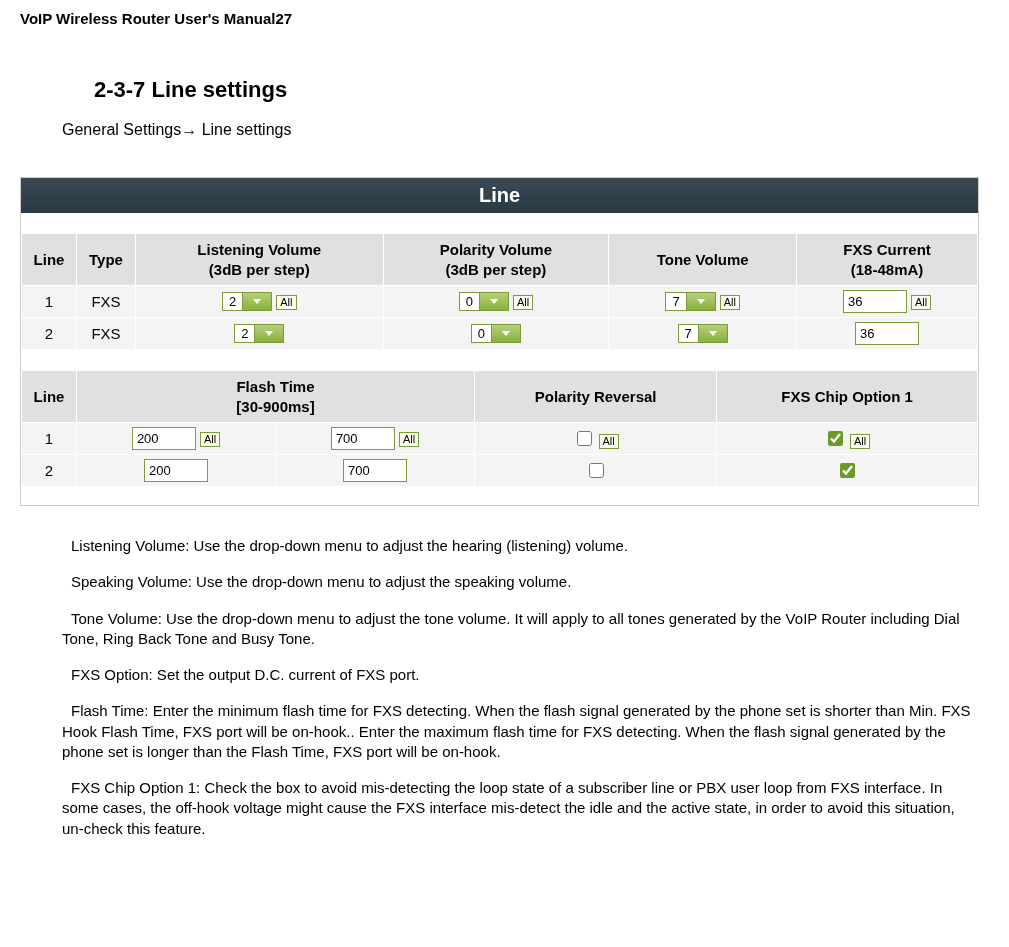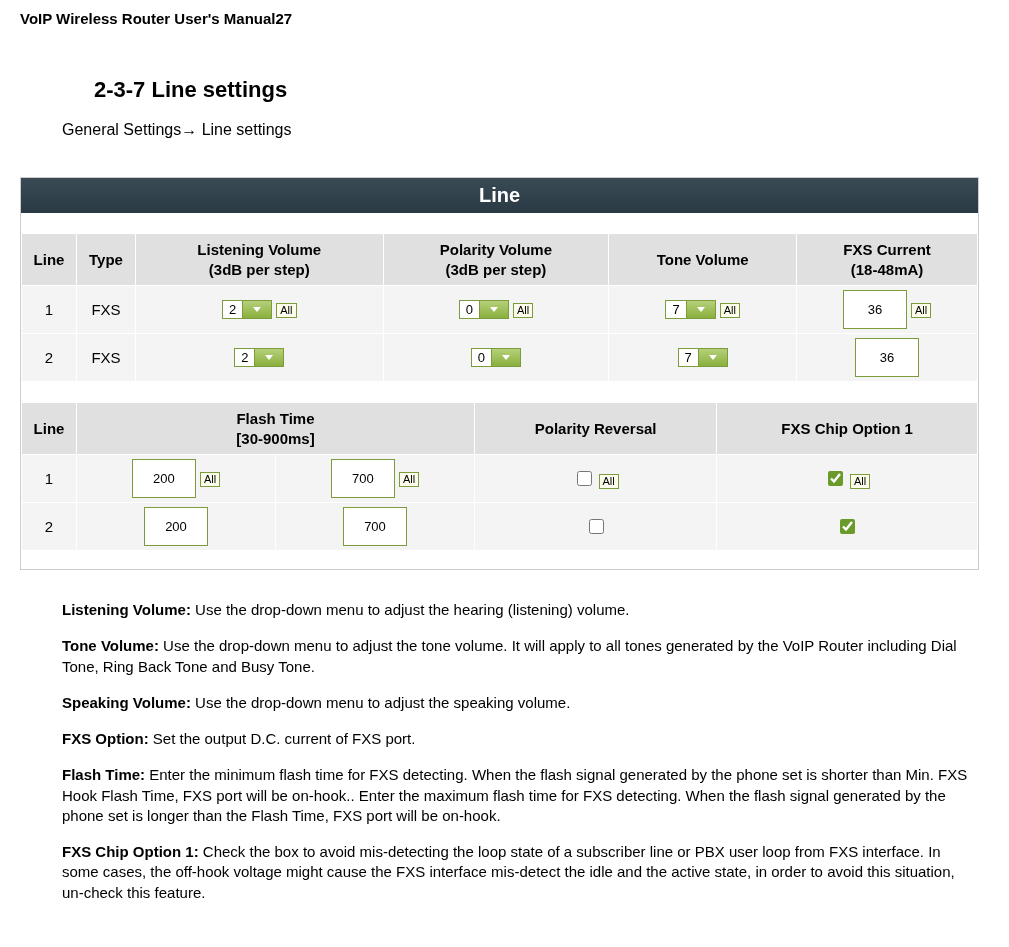--- a/index.html
+++ b/index.html
@@ -99,35 +99,36 @@
     font-size: 11px;
     padding: 1px 3px;
     margin-left: 4px;
     vertical-align: middle;
     line-height: 1;
     text-align: center;
   }
   input[type=text] {
     border: 1px solid #7a9c3a;
     font-size: 13px;
-    padding: 11px 4px;
+    padding: 3px 4px;
     width: 54px;
-    text-align: center;
+    text-align: left;
   }
   input[type=checkbox] {
     accent-color: #6a9a2a;
     width: 15px;
     height: 15px;
   }
   .desc p {
     margin: 10px 0 16px 0;
     line-height: 1.35;
   }
   .desc b {
-    font-weight: bold;
+    font-weight: normal;
+    margin-left: 9px;
   }
 </style>
 </head>
 <body>
 
 <div class="page-header">
   <span>VoIP Wireless Router User's Manual</span>
   <span>27</span>
 </div>
 
@@ -206,19 +207,19 @@
         <td><input type="text" value="700" style=""></td>
         <td><input type="checkbox" style=""></td>
         <td><input type="checkbox" checked="" style=""></td>
       </tr>
     </tbody>
       </table>
   </div>
 
   <div class="desc">
     <p><b>Listening Volume:</b><span> Use the drop-down menu to adjust the hearing (listening) volume.</span></p>
+    <p><b>Speaking Volume:</b><span> Use the drop-down menu to adjust the speaking volume.</span></p>
     <p><b>Tone Volume:</b><span> Use the drop-down menu to adjust the tone volume. It will apply to all tones generated by the VoIP Router including Dial Tone, Ring Back Tone and Busy Tone.</span></p>
-    <p><b>Speaking Volume:</b><span> Use the drop-down menu to adjust the speaking volume.</span></p>
     <p><b>FXS Option:</b><span> Set the output D.C. current of FXS port.</span></p>
     <p><b>Flash Time:</b><span> Enter the minimum flash time for FXS detecting. When the flash signal generated by the phone set is shorter than Min. FXS Hook Flash Time, FXS port will be on-hook.. Enter the maximum flash time for FXS detecting. When the flash signal generated by the phone set is longer than the Flash Time, FXS port will be on-hook.</span></p>
     <p><b>FXS Chip Option 1:</b><span> Check the box to avoid mis-detecting the loop state of a subscriber line or PBX user loop from FXS interface. In some cases, the off-hook voltage might cause the FXS interface mis-detect the idle and the active state, in order to avoid this situation, un-check this feature.</span></p>
   </div>
 </div>
 
 </body></html>

